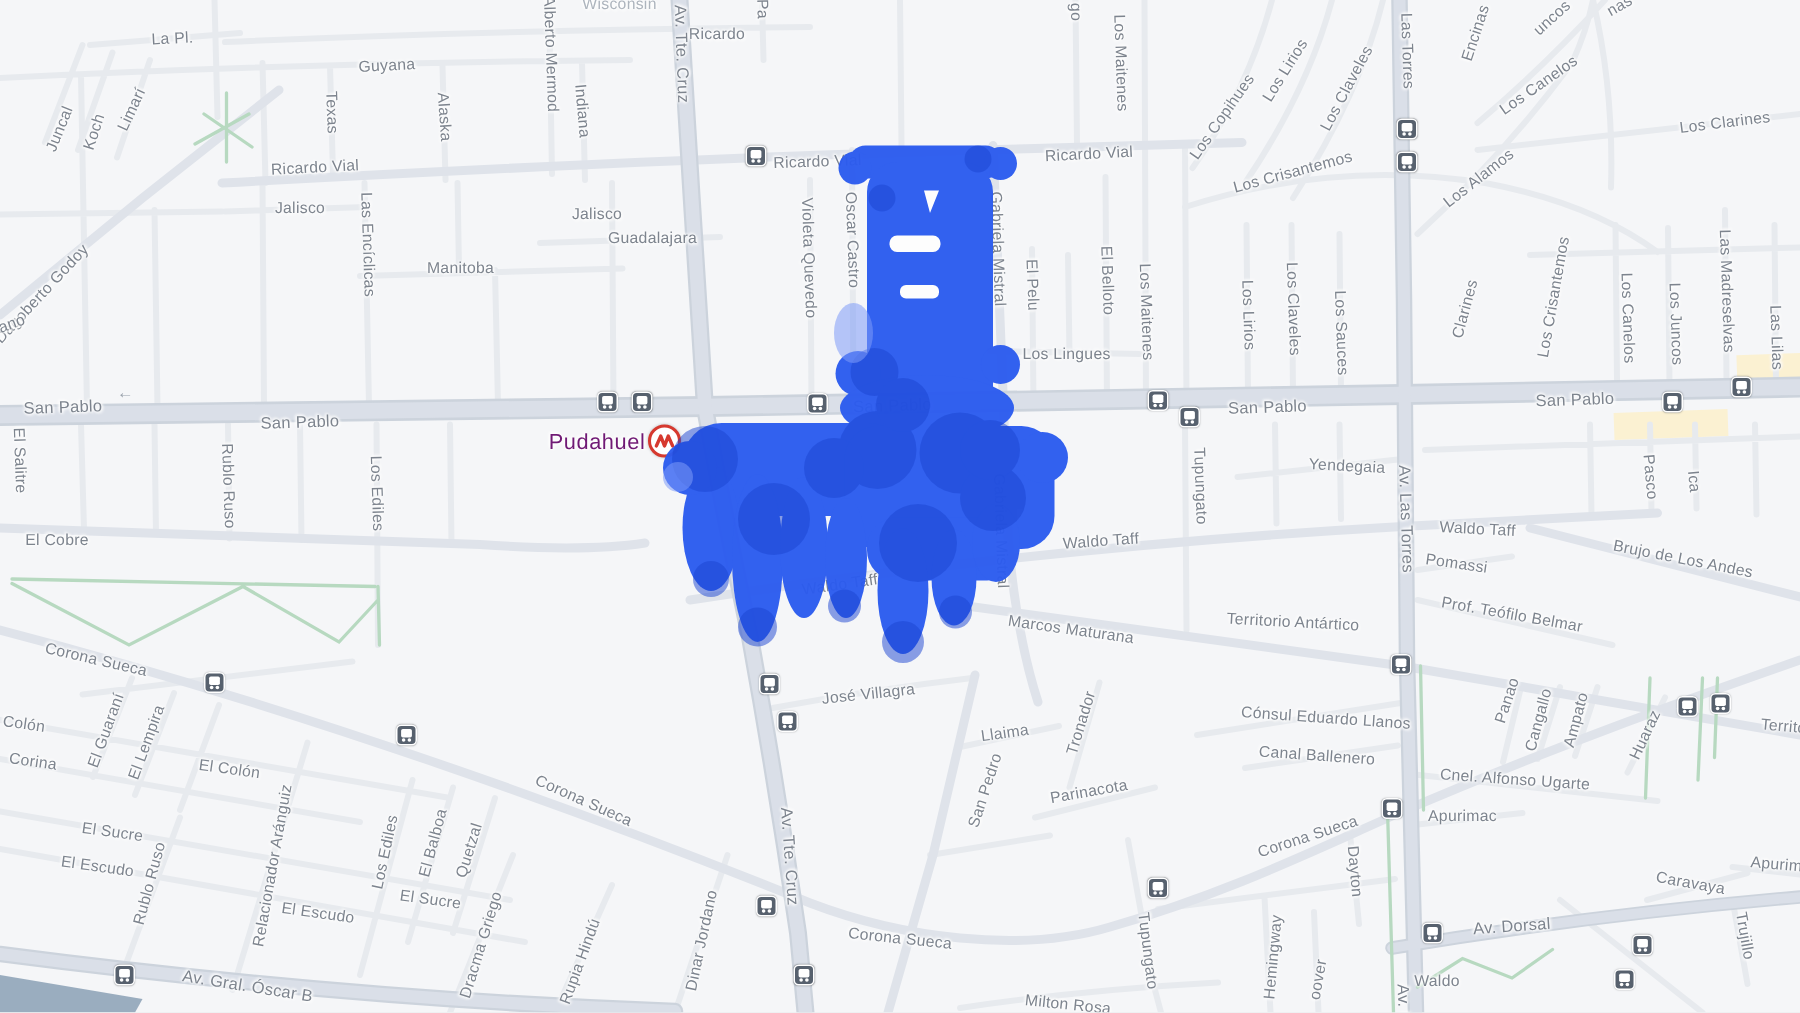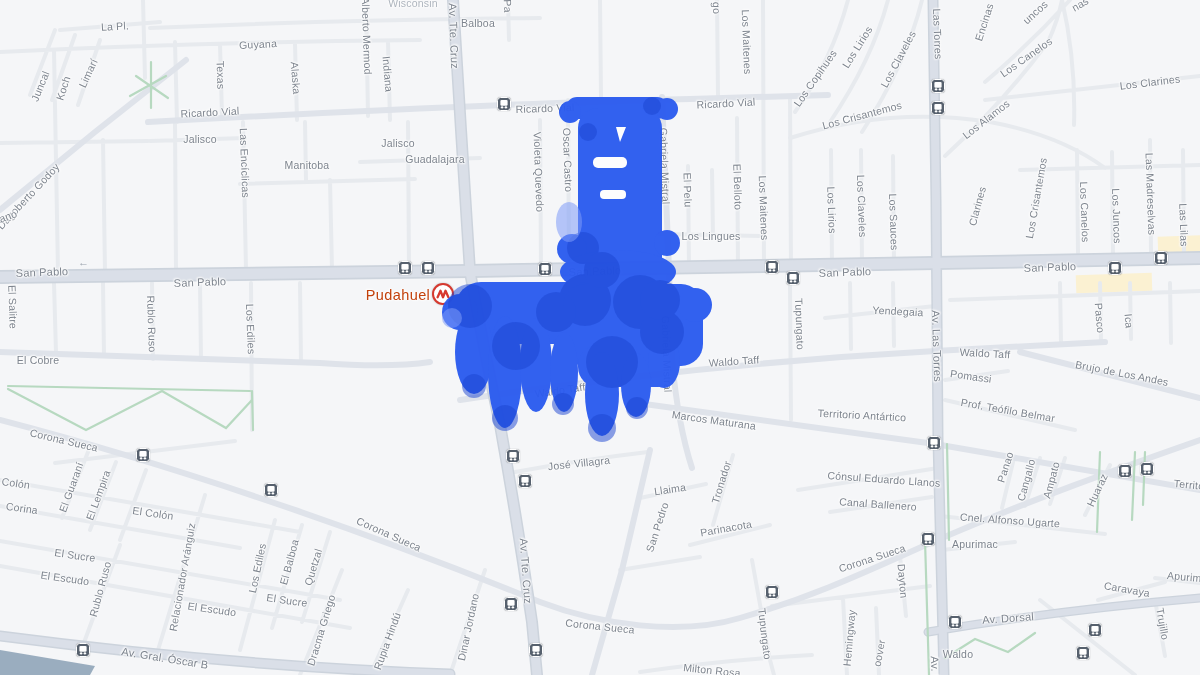--- a/index.html
+++ b/index.html
@@ -3,21 +3,21 @@
 <meta charset="utf-8">
 <style>
   html,body{margin:0;padding:0;background:#e9ebee;}
   #map{position:relative;width:1200px;height:675px;overflow:hidden;
        background:#f5f6f8;font-family:"Liberation Sans",sans-serif;}
   #map svg.layer{position:absolute;left:0;top:0;}
   #labels,#icons{position:absolute;left:0;top:0;width:100%;height:100%;}
   .lbl{position:absolute;white-space:nowrap;color:#7d848e;font-size:10.5px;
        letter-spacing:.2px;
        text-shadow:0 0 2px #fff,0 0 2px #fff,0 0 3px #fff,1px 1px 2px #fff,-1px -1px 2px #fff;}
-  .lbl.locality{color:#c2410c;font-size:14.5px;font-weight:500;letter-spacing:.4px;}
+  .lbl.locality{color:#701a75;font-size:14.5px;font-weight:500;letter-spacing:.4px;}
   .lbl.faint{color:#adb4bd;}
   .bus{position:absolute;width:14px;height:14px;border-radius:3.5px;
        background:var(--bus_icon,#57616e);border:1.5px solid #fff;
        box-shadow:0 0 1px rgba(60,64,67,.5);box-sizing:border-box;}
   .bus svg{display:block;width:100%;height:100%;}
   #metro{position:absolute;width:22px;height:22px;border-radius:50%;background:#fff;
        border:2px solid var(--metro_red,#d6392f);box-sizing:border-box;
        box-shadow:0 0 2px rgba(0,0,0,.25);}
   #metro svg{display:block;width:100%;height:100%;}
   #arrow{position:absolute;color:#9aa2ac;font-size:11px;line-height:1;}
@@ -71,25 +71,25 @@
       <span class="lbl" style="left: 296px; top: 78px; transform: translate(-50%, -50%) rotate(86deg);">Alaska</span>
       <span class="lbl" style="left: 210px; top: 112px; transform: translate(-50%, -50%) rotate(-3deg);">Ricardo Vial</span>
       <span class="lbl" style="left: 545px; top: 108px; transform: translate(-50%, -50%) rotate(-2deg);">Ricardo Vial</span>
       <span class="lbl" style="left: 726px; top: 103px; transform: translate(-50%, -50%) rotate(-3deg);">Ricardo Vial</span>
       <span class="lbl" style="left: 367px; top: 36px; transform: translate(-50%, -50%) rotate(88deg);">Alberto Mermod</span>
       <span class="lbl" style="left: 388px; top: 74px; transform: translate(-50%, -50%) rotate(85deg);">Indiana</span>
       <span class="lbl" style="left: 200px; top: 139px; transform: translate(-50%, -50%) rotate(0deg);">Jalisco</span>
       <span class="lbl" style="left: 398px; top: 143px; transform: translate(-50%, -50%) rotate(0deg);">Jalisco</span>
       <span class="lbl" style="left: 406px; top: 159px; transform: translate(-50%, -50%) rotate(0deg); margin-left: 29px;">Guadalajara</span>
       <span class="lbl" style="left: 245px; top: 163px; transform: translate(-50%, -50%) rotate(88deg);">Las Encíclicas</span>
-      <span class="lbl" style="left: 307px; top: 165px; transform: translate(-50%, -50%) rotate(0deg);">Manitoba</span>
+      <span class="lbl" style="left: 307px; top: 179px; transform: translate(-50%, -50%) rotate(0deg);">Manitoba</span>
       <span class="lbl" style="left: 28px; top: 196px; transform: translate(-50%, -50%) rotate(-47deg);">Dagoberto Godoy</span>
       <span class="lbl" style="left: 8px; top: 216px; transform: translate(-50%, -50%) rotate(-20deg);">ano</span>
       <span class="lbl faint" style="left: 413px; top: 3px; transform: translate(-50%, -50%) rotate(0deg);">Wisconsin</span>
-      <span class="lbl" style="left: 478px; top: 23px; transform: translate(-50%, -50%) rotate(0deg);">Balboa</span>
+      <span class="lbl" style="left: 478px; top: 23px; transform: translate(-50%, -50%) rotate(0deg);">Ricardo</span>
       <span class="lbl" style="left: 454px; top: 36px; font-size: 11px; transform: translate(-50%, -50%) rotate(88deg);">Av. Tte. Cruz</span>
       <span class="lbl" style="left: 508px; top: 6px; transform: translate(-50%, -50%) rotate(88deg);">Pa</span>
       <span class="lbl" style="left: 717px; top: 8px; transform: translate(-50%, -50%) rotate(88deg);">go</span>
       <span class="lbl" style="left: 747px; top: 42px; transform: translate(-50%, -50%) rotate(88deg);">Los Maitenes</span>
       <span class="lbl" style="left: 764px; top: 208px; transform: translate(-50%, -50%) rotate(88deg);">Los Maitenes</span>
       <span class="lbl" style="left: 539px; top: 172px; transform: translate(-50%, -50%) rotate(88deg);">Violeta Quevedo</span>
       <span class="lbl" style="left: 568px; top: 160px; transform: translate(-50%, -50%) rotate(88deg);">Oscar Castro</span>
       <span class="lbl" style="left: 665px; top: 166px; transform: translate(-50%, -50%) rotate(88deg);">Gabriela Mistral</span>
       <span class="lbl" style="left: 688px; top: 190px; transform: translate(-50%, -50%) rotate(88deg);">El Pelu</span>
       <span class="lbl" style="left: 738px; top: 187px; transform: translate(-50%, -50%) rotate(88deg);">El Belloto</span>

